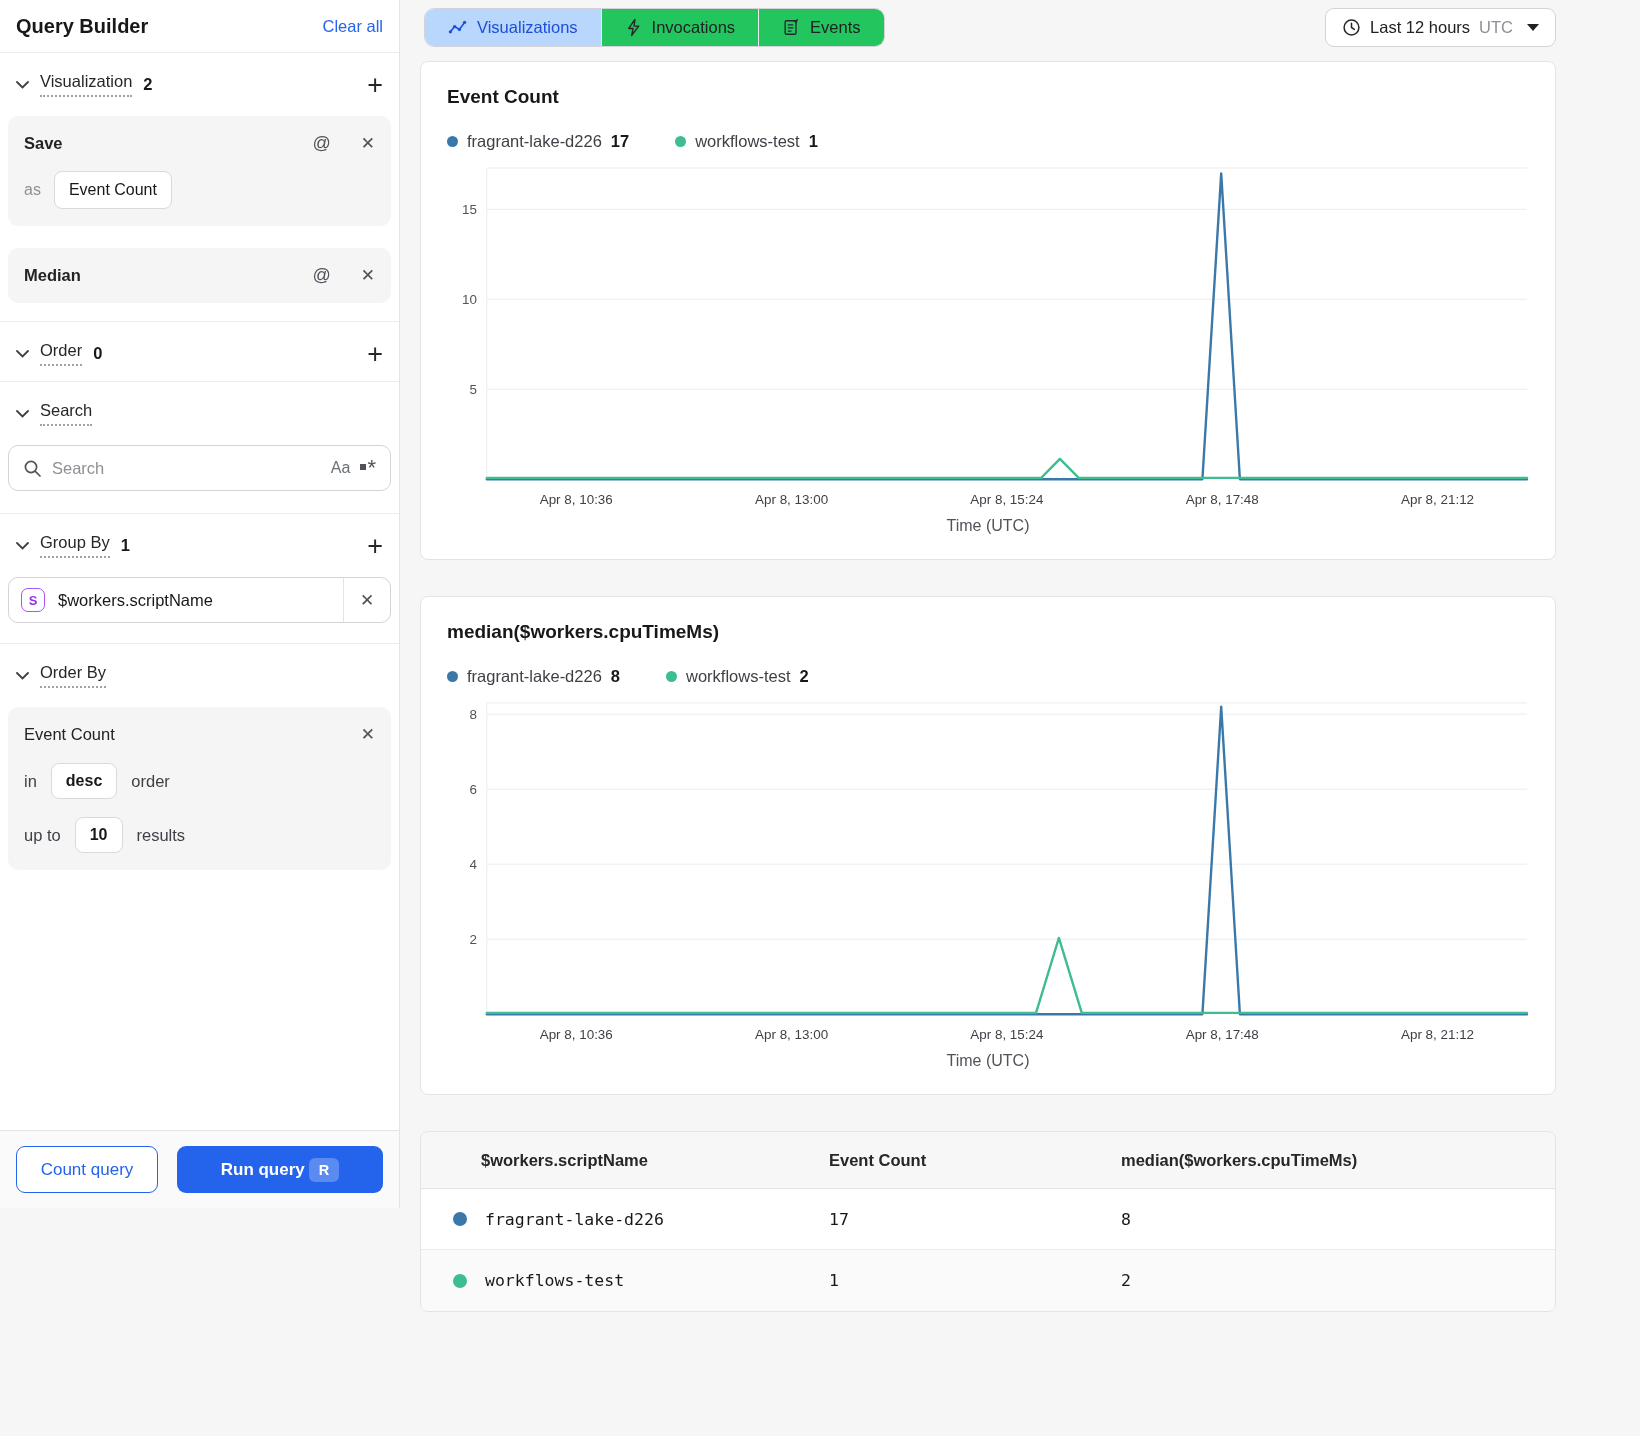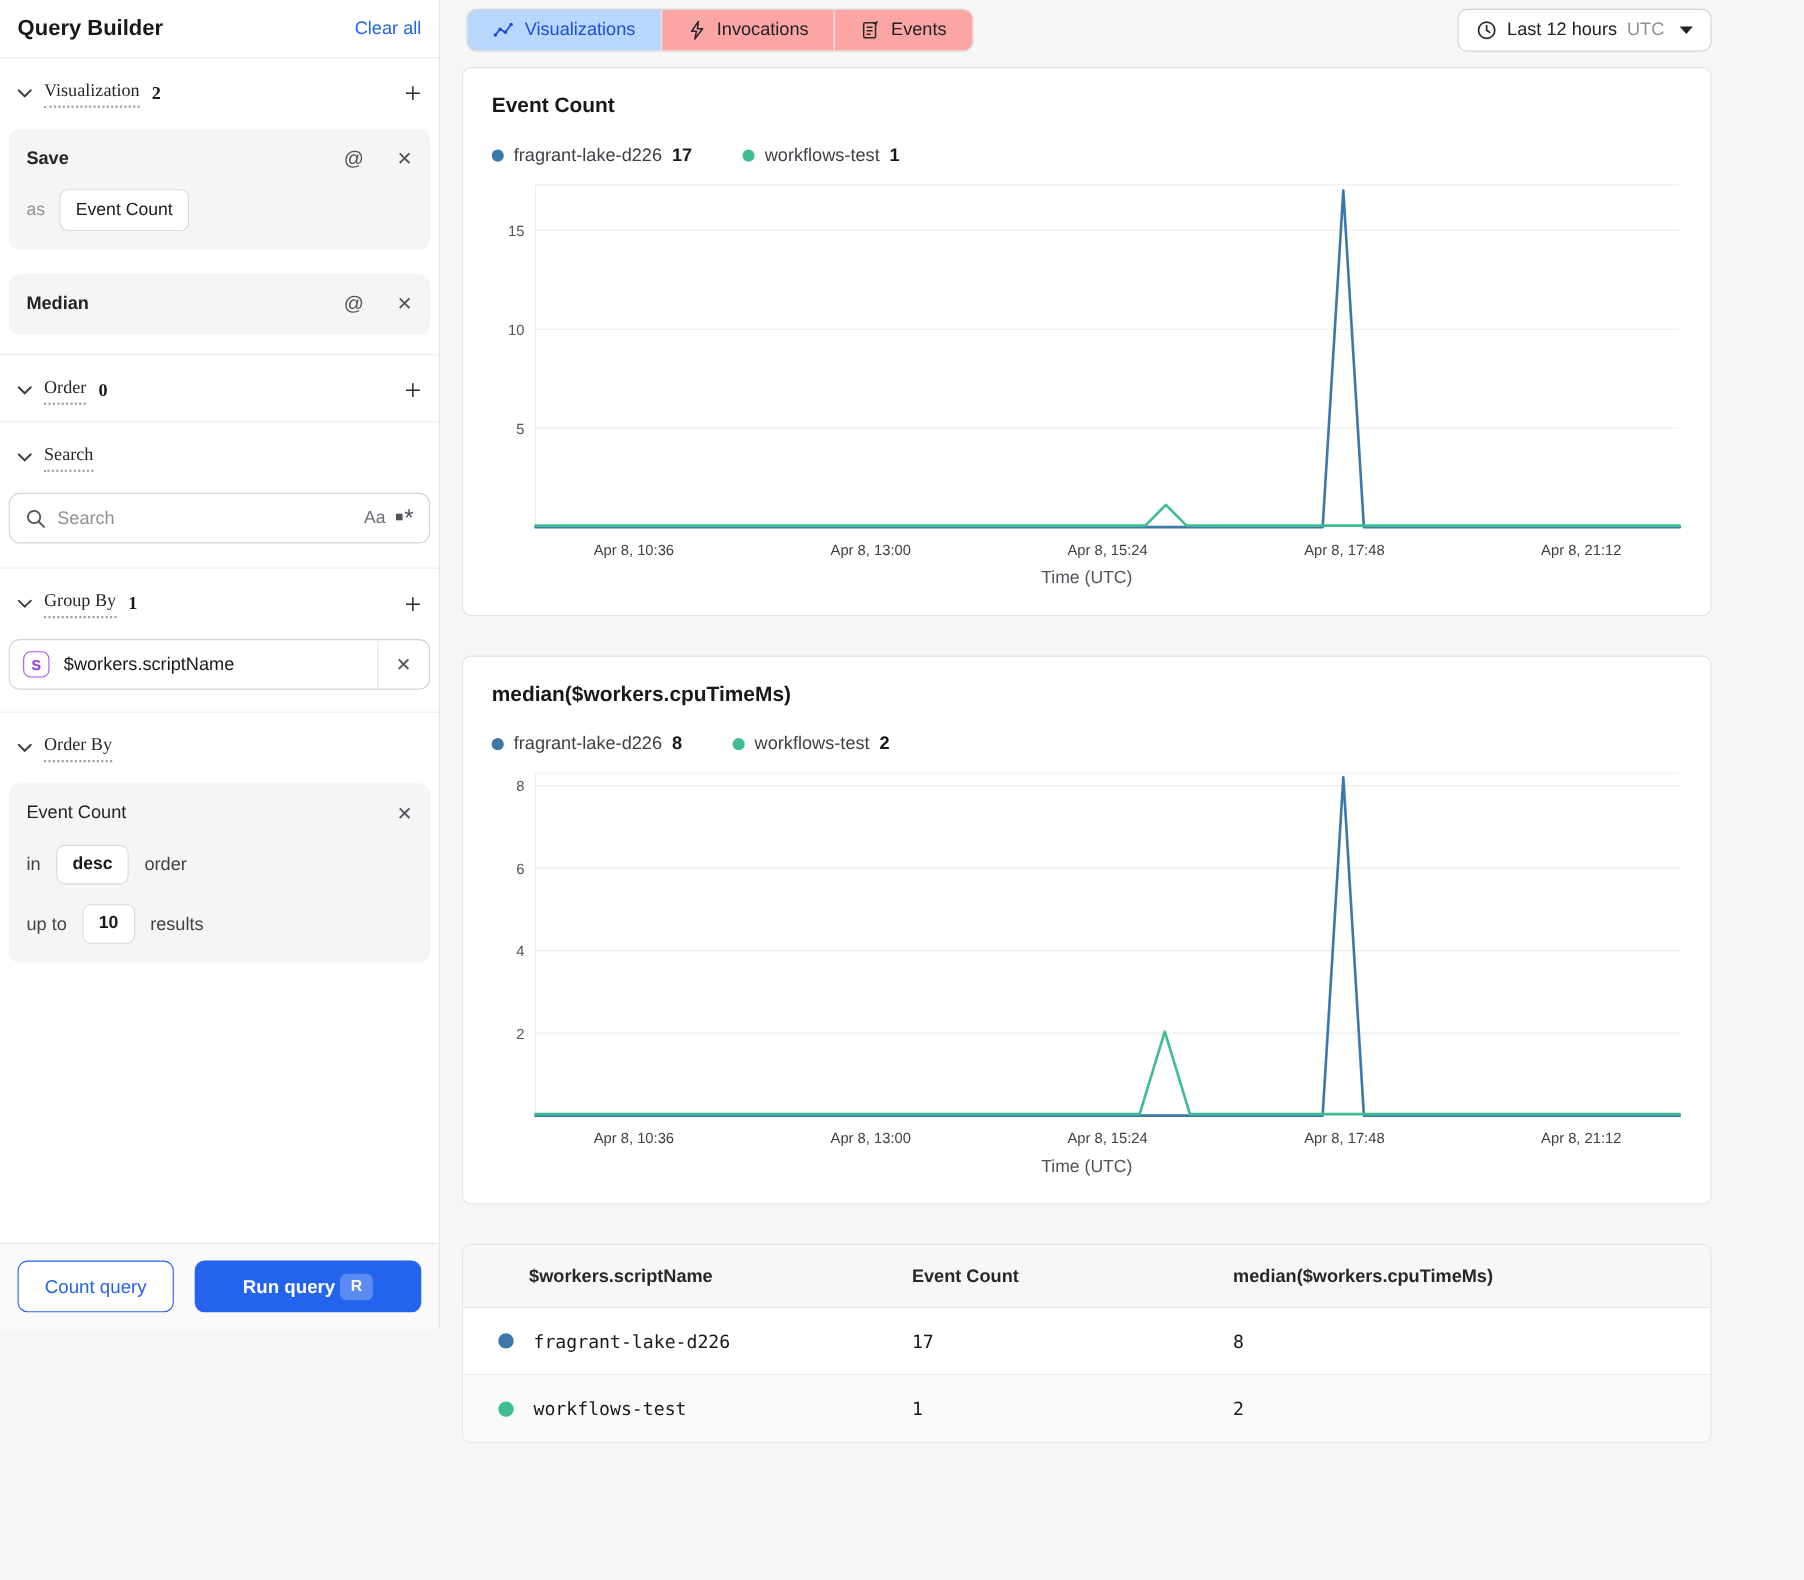--- a/index.html
+++ b/index.html
@@ -10,21 +10,21 @@
     -webkit-font-smoothing:antialiased;
   }
   .app { display:flex; width:1640px; height:1208px; }
 
   
   .sidebar { width:400px; min-width:400px; background:#fff; border-right:1px solid #e4e4e7; display:flex; flex-direction:column; }
   .sb-header { display:flex; align-items:center; justify-content:space-between; padding:15px 16px 14px; border-bottom:1px solid #ececee; }
   .sb-title { font-size:20px; font-weight:700; color:#18181b; }
   .clear-all { color:#2463eb; font-size:16.5px; cursor:pointer; }
 
-  .section-head { display:flex; align-items:center; gap:11px; padding:19px 16px 15px;font-family:Liberation Serif, serif; }
+  .section-head { display:flex; align-items:center; gap:11px; padding:19px 16px 15px; }
   .chev { display:inline-flex; align-items:center; cursor:pointer; }
   .sec-label { font-size:16.5px; color:#27272a; border-bottom:2px dotted #a1a1aa; padding-bottom:4px; cursor:pointer; }
   .sec-count { font-size:16.5px; font-weight:700; color:#18181b; }
   .plus { margin-left:auto; font-size:27px; font-weight:300; color:#27272a; line-height:20px; cursor:pointer; }
 
   .card { background:#f5f5f6; border-radius:10px; margin:4px 8px 18px; padding:17px 16px; }
   .card-head { display:flex; align-items:center; }
   .card-title { font-size:16.5px; font-weight:600; color:#232326; flex:1; }
   .at-icon { color:#52525b; font-size:18px; margin-right:30px; cursor:pointer; }
   .x-icon { color:#52525b; font-size:17px; cursor:pointer; }
@@ -56,21 +56,21 @@
 
   .sb-footer { margin-top:auto; border-top:1px solid #e4e4e7; background:#fafafa; padding:15px 16px; display:flex; gap:19px; }
   .btn-save { flex:0 0 142px; height:47px; border:1px solid #2463eb; color:#2463eb; background:#fff; border-radius:9px; font-size:17px; font-family:"Liberation Sans", sans-serif; cursor:pointer; }
   .btn-run { flex:1; height:47px; background:#2463eb; color:#fff; border:none; border-radius:9px; font-size:17px; font-weight:600; font-family:Liberation Sans, sans-serif; display:flex; align-items:center; justify-content:center; gap:4px; cursor:pointer; }
   .kbd { background:rgba(255,255,255,.25); border-radius:6px; padding:4px 10px; font-size:14.5px; font-weight:600; }
 
   
   .main { flex:1; padding:8px 84px 0 20px; }
   .topbar { display:flex; align-items:flex-start; justify-content:space-between; margin-bottom:14px; }
   .tabs { display:inline-flex; background:#fff; border:1px solid #d4d4d8; border-radius:10px; overflow:hidden; margin-left:4px; }
-  .tab { display:flex; align-items:center; gap:10px; padding:9px 23px; font-size:16.5px; color:#202124; border-left:1px solid #e8e8ea; cursor:pointer; background:#fca5a5; }
+  .tab { display:flex; align-items:center; gap:10px; padding:9px 23px; font-size:16.5px; color:#202124; border-left:1px solid #e8e8ea; cursor:pointer; background:#22c55e; }
   .tab:first-child { border-left:none; }
   .tab.active { background:#b9d6fc; color:#1b4fd8; }
   .time-select { display:flex; align-items:center; gap:9px; background:#fff; border:1px solid #d4d4d8; border-radius:9px; padding:9px 16px; font-size:16.5px; color:#202124; cursor:pointer; }
   .tz { color:#8e9095; }
   .caret { width:0; height:0; border-left:6px solid transparent; border-right:6px solid transparent; border-top:7px solid #202124; margin-left:5px; }
 
   .chart-card { background:#fff; border:1px solid #e4e4e7; border-radius:8px; padding:24px 26px 18px; margin-bottom:36px; }
   .chart-title { font-size:19px; font-weight:700; color:#18181b; }
   .legend { display:flex; gap:46px; margin-top:24px; }
   .legend-item { display:flex; align-items:center; gap:9px; font-size:16.5px; color:#3f3f46; cursor:pointer; }

